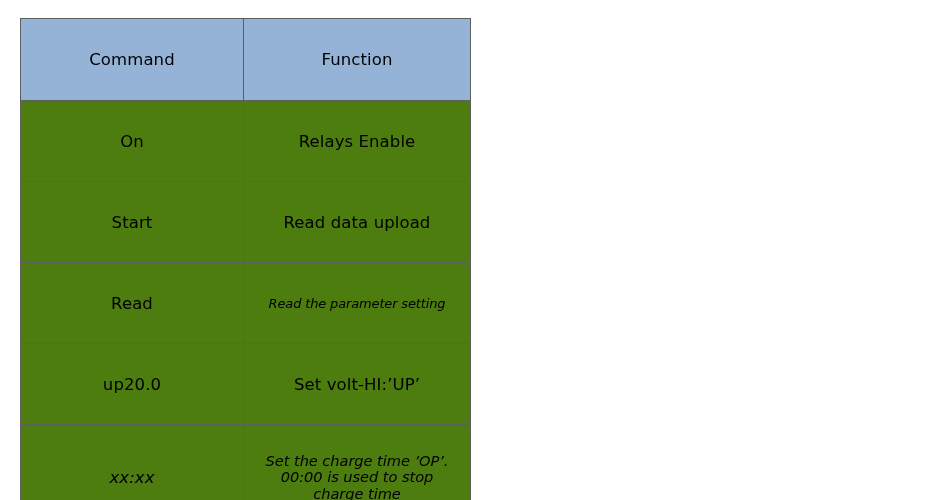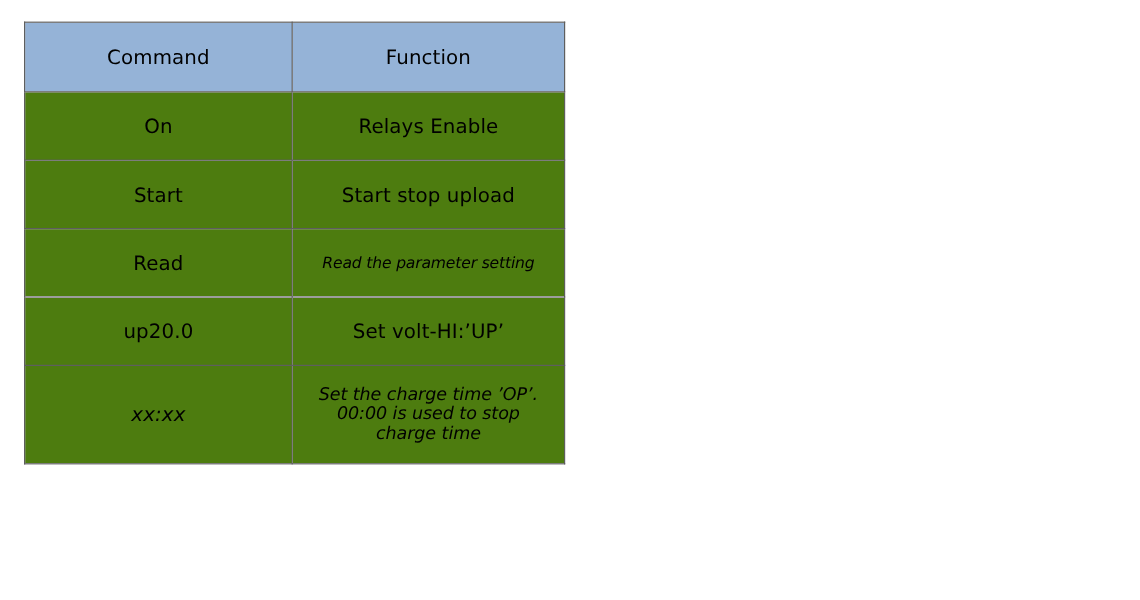--- a/index.html
+++ b/index.html
@@ -35,21 +35,21 @@
 
   .cmd-table col.c-command { width: 223px; }
   .cmd-table col.c-function { width: 227px; }
 
   .cmd-table th,
   .cmd-table td {
     border: 1px solid #5e5e5e;
     text-align: center;
     vertical-align: middle;
     color: #000000;
-    padding: 4px 1px;
+    padding: 16px 1px;
     overflow: hidden;
     white-space: nowrap;
   }
 
   
   .cmd-table thead th {
     background: #95b3d7;
     height: 49px;
     font-weight: normal;
     font-size: 16.5px;
@@ -109,21 +109,21 @@
     <tbody>
 
       <tr class="row-on">
         <td class="cmd">On</td>
         <td class="fn">Relays Enable</td>
       </tr>
 
 
       <tr class="row-start">
         <td class="cmd">Start</td>
-        <td class="fn">Start stop upload</td>
+        <td class="fn">Read data upload</td>
       </tr>
 
 
       <tr class="row-read">
         <td class="cmd">Read</td>
         <td class="fn">Read the parameter setting</td>
       </tr>
 
 
       <tr class="row-up">

